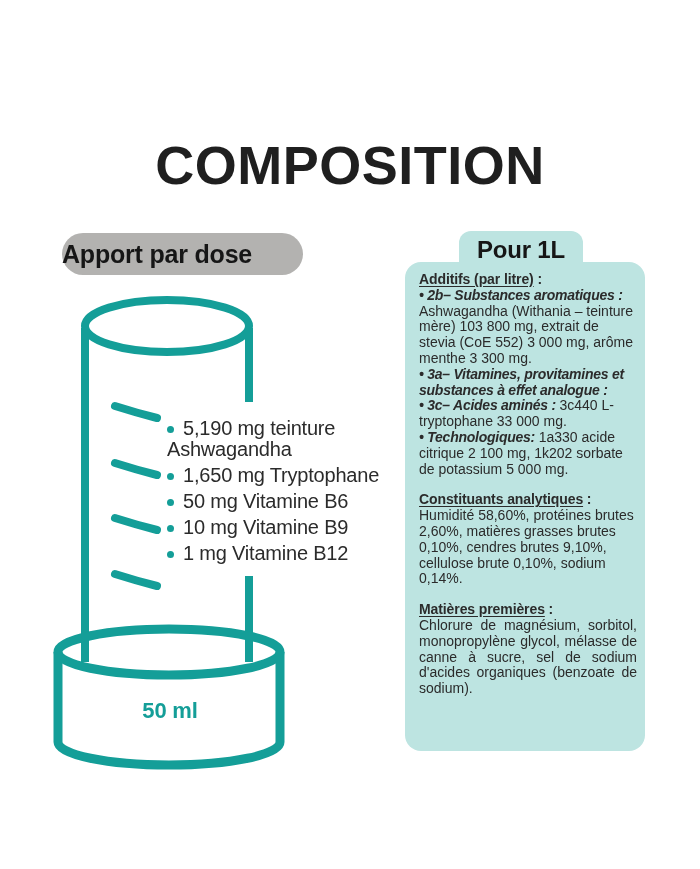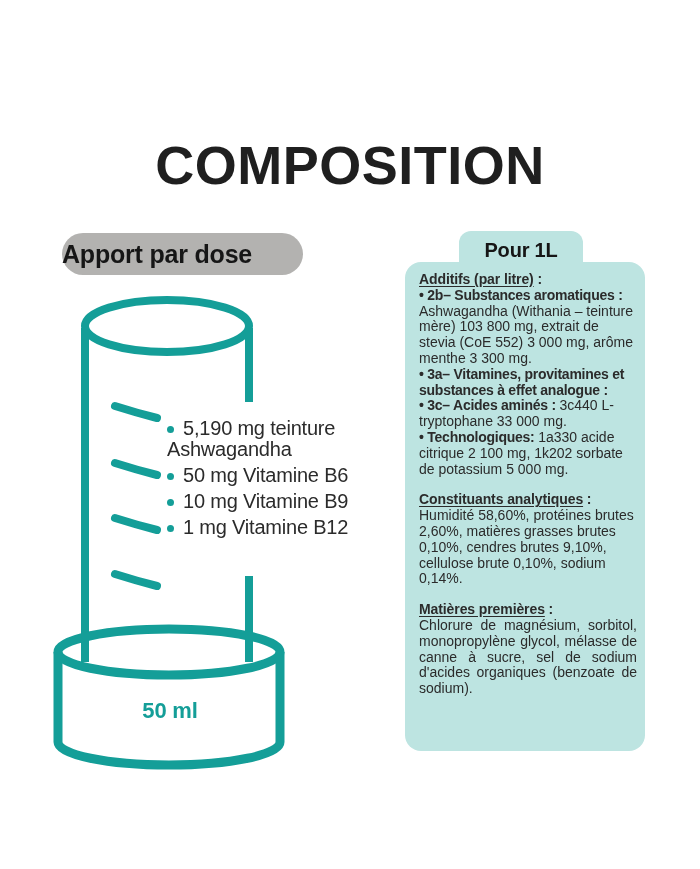--- a/index.html
+++ b/index.html
@@ -45,34 +45,34 @@
     letter-spacing:-0.2px;
   }
   .dot{
     display:inline-block;width:7px;height:7px;border-radius:50%;
     background:var(--teal);margin-right:9px;vertical-align:2px;
   }
 
   .tab{
     position:absolute;left:459px;top:231px;width:124px;height:36px;
     background:var(--panel-bg);border-radius:12px 12px 0 0;
-    text-align:center;font-size:20px;font-weight:700;color:#161616;
+    text-align:center;font-size:24px;font-weight:700;color:#161616;
     line-height:38px;letter-spacing:-0.2px;
   }
   .panel{
     position:absolute;left:405px;top:262px;width:240px;height:489px;
     background:var(--panel-bg);border-radius:16px;
     padding:10px 8px 10px 14px;
     font-size:14px;line-height:15.8px;color:var(--ink);
   }
   .panel .sec + .sec{margin-top:15px;}
   .panel .hd{font-weight:700;letter-spacing:-0.1px;}
   .panel .hd .u{text-decoration:underline;text-underline-offset:2px;}
   .panel p{margin:0;}
-  .panel .body b{font-weight:700;letter-spacing:-0.25px;}
+  .panel .body b{font-weight:700;letter-spacing:-0.25px;font-style:italic;}
   .panel .just{text-align:justify;}
 </style>
 </head>
 <body>
 
 <div class="canvas">
 
   <h1 class="title">COMPOSITION</h1>
 
   <div class="pill">Apport par dose</div>
@@ -89,20 +89,21 @@
     <ellipse class="stroke w9" cx="139" cy="362" rx="111" ry="23"></ellipse>
     <line class="stroke w9" x1="28" y1="362" x2="28" y2="452"></line>
     <line class="stroke w9" x1="250" y1="362" x2="250" y2="452"></line>
     <path class="stroke w9" d="M28,452 A111,23 0 0 0 250,452"></path>
   </svg>
 
   <div class="volume">50 ml</div>
 
   <div class="dose-list">
     <div class="dose-item"><span class="dot"></span><span>5,190 mg teinture Ashwagandha</span></div>
+    <div class="dose-item"><span class="dot"></span><span>1,650 mg Tryptophane</span></div>
     <div class="dose-item"><span class="dot"></span><span>50 mg Vitamine B6</span></div>
     <div class="dose-item"><span class="dot"></span><span>10 mg Vitamine B9</span></div>
     <div class="dose-item"><span class="dot"></span><span>1 mg Vitamine B12</span></div>
   </div>
 
   <div class="tab">Pour 1L</div>
 
   <div class="panel">
 
     <div class="sec">

